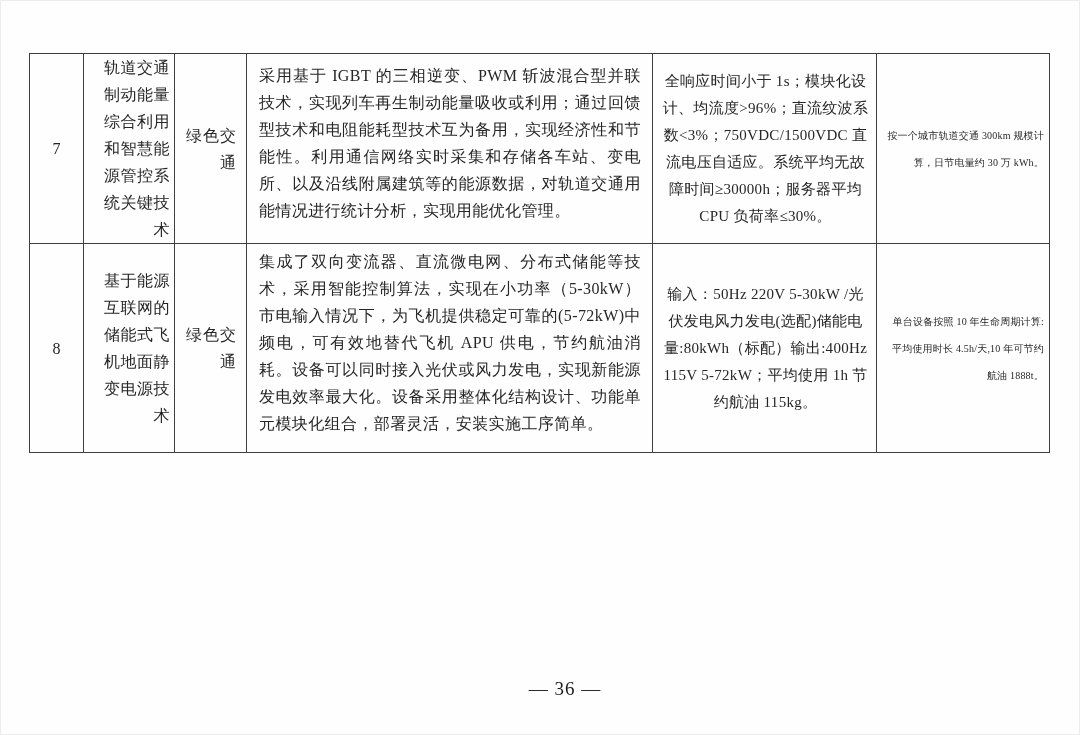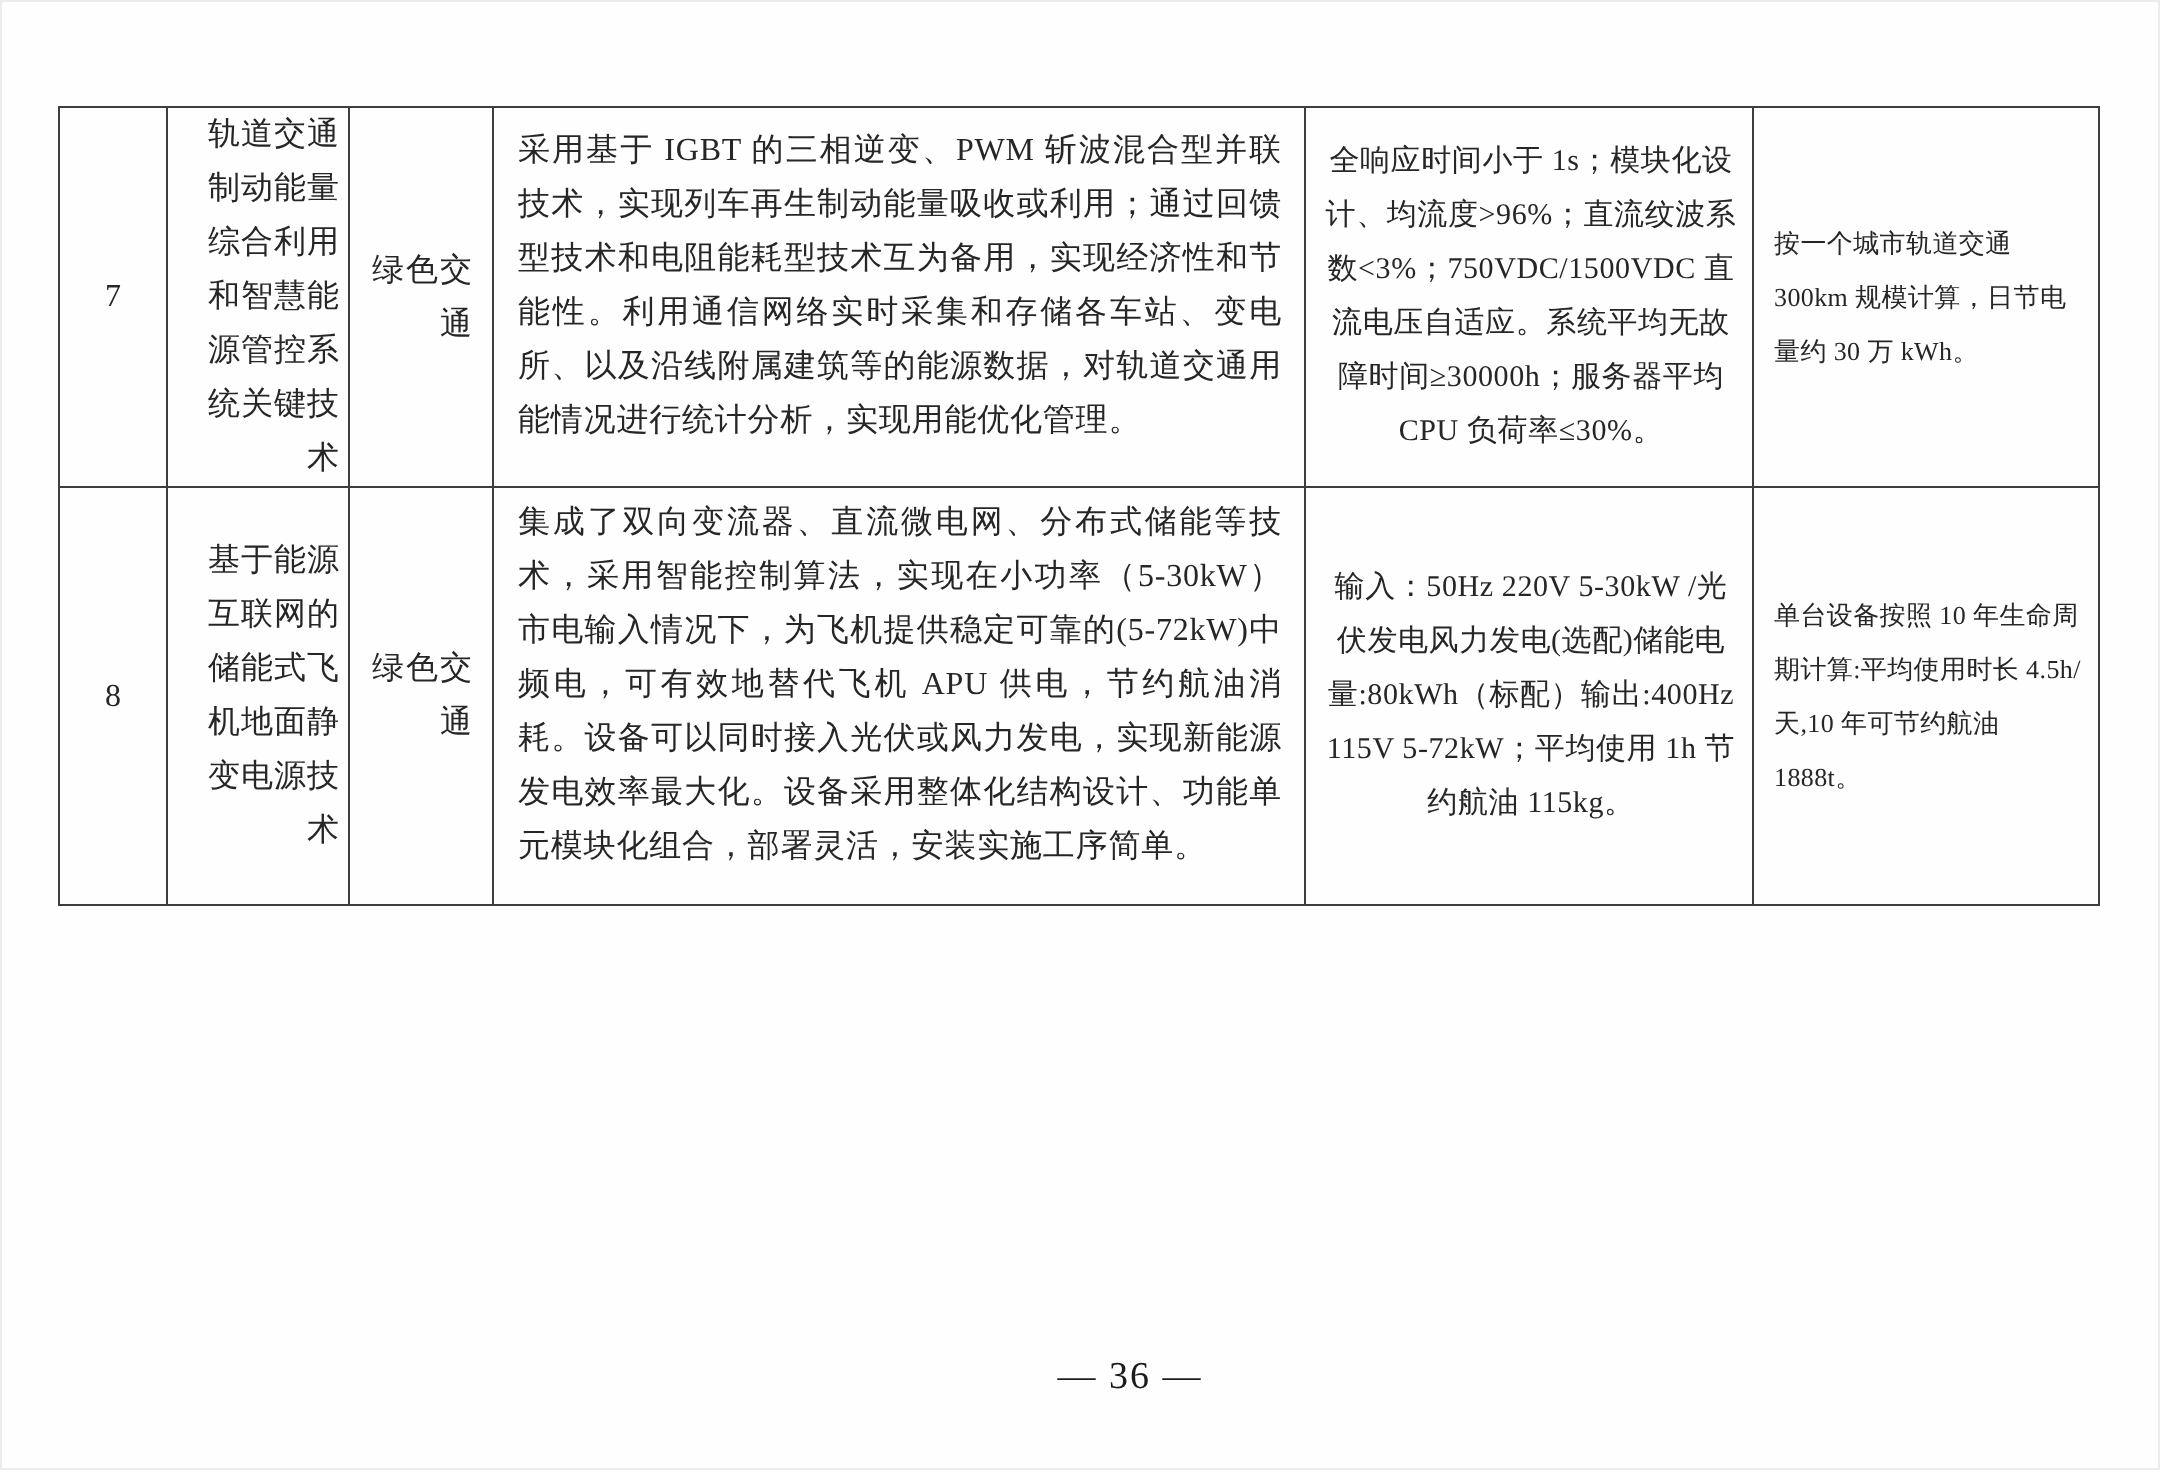--- a/index.html
+++ b/index.html
@@ -57,23 +57,23 @@
     padding: 4px 11px 15px 12px;
     letter-spacing: 0.4px;
   }
   td.c-specs {
     text-align: center;
     padding: 4px 7px 4px 9px;
     font-size: 15px;
     letter-spacing: 0.3px;
   }
   td.c-benefit {
-    text-align: left;
+    text-align: right;
     padding: 4px 5px 4px 10px;
-    font-size: 13px;
+    font-size: 10px;
     letter-spacing: 0.2px;
   }
   .page-number {
     position: absolute;
     left: 0;
     right: 0;
     top: 678px;
     text-align: center;
     font-size: 19px;
     color: #1c1c1c;

